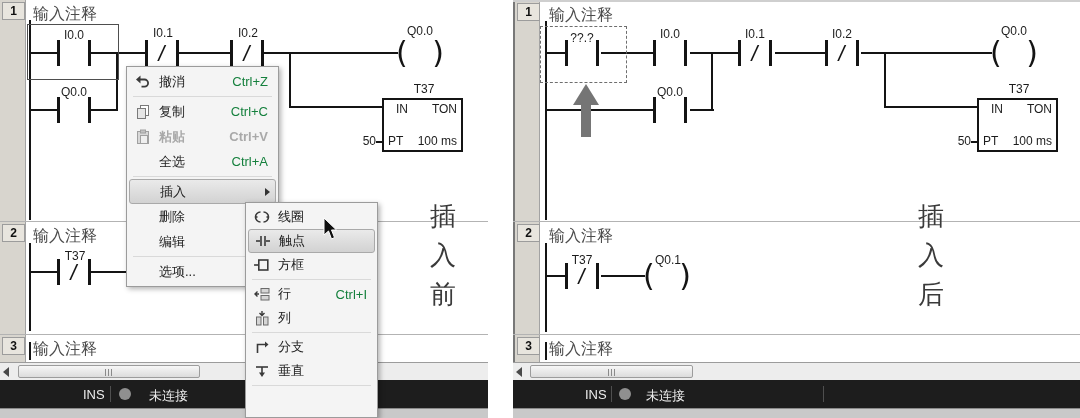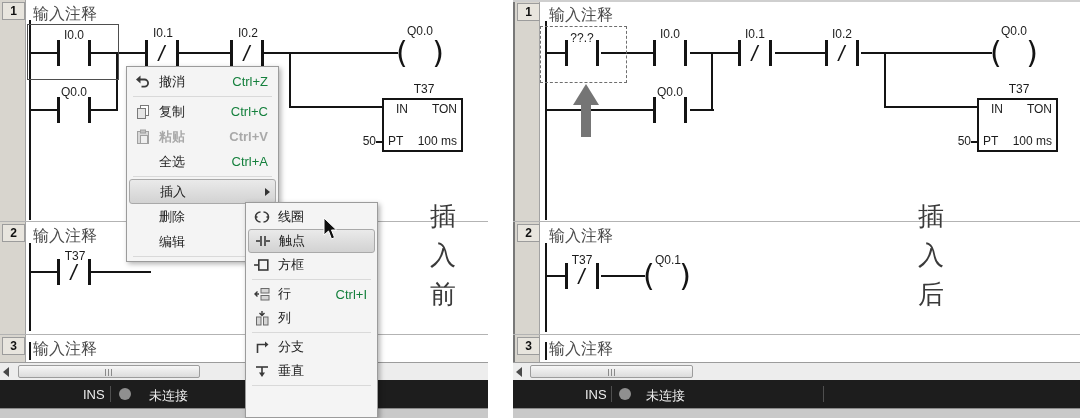--- a/index.html
+++ b/index.html
@@ -207,20 +207,24 @@
     <div class="mi">
       <span class="mico"></span>
       <span class="mlabel">删除</span>
       <span class="subarr"></span>
     </div>
     <div class="mi">
       <span class="mico"></span>
       <span class="mlabel">编辑</span>
     </div>
     <div class="msep"></div>
+    <div class="mi">
+      <span class="mico"></span>
+      <span class="mlabel">选项...</span>
+    </div>
   </div>
 
   <div class="menu" id="submenu" style="left:245px;top:202px;width:133px;height:216px;overflow:hidden;">
     <div class="mi">
       <span class="mico">
         <svg width="16" height="16" viewBox="0 0 16 16">
             <g stroke="#3a3a3a" stroke-width="1.6" fill="none">
               <line x1="1" y1="8" x2="3.5" y2="8"></line>
               <line x1="12.5" y1="8" x2="15" y2="8"></line>
               <path d="M6.5 3 a5 5 0 0 0 0 10"></path>

